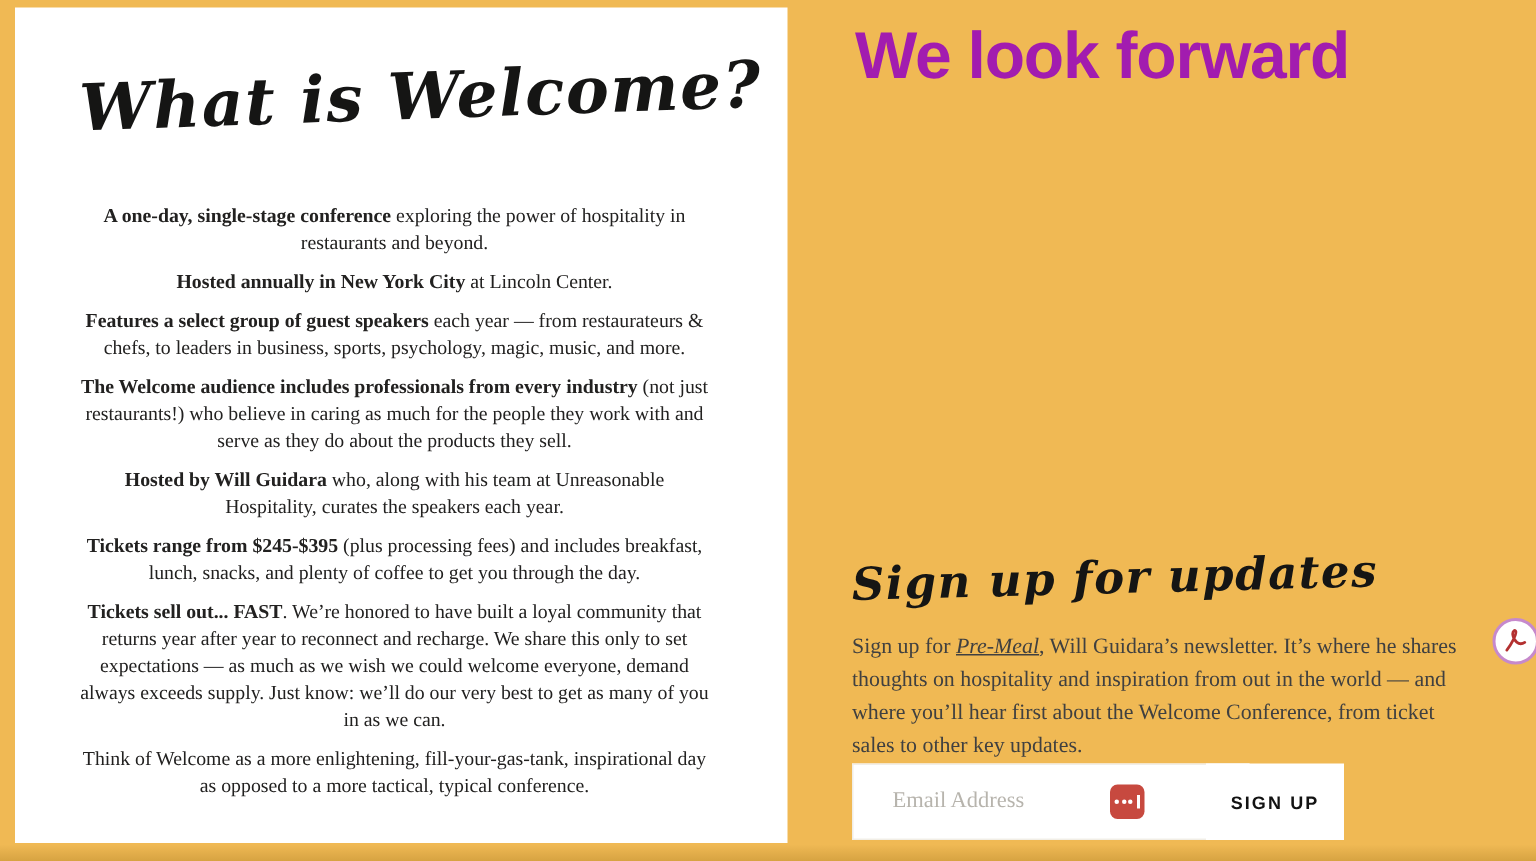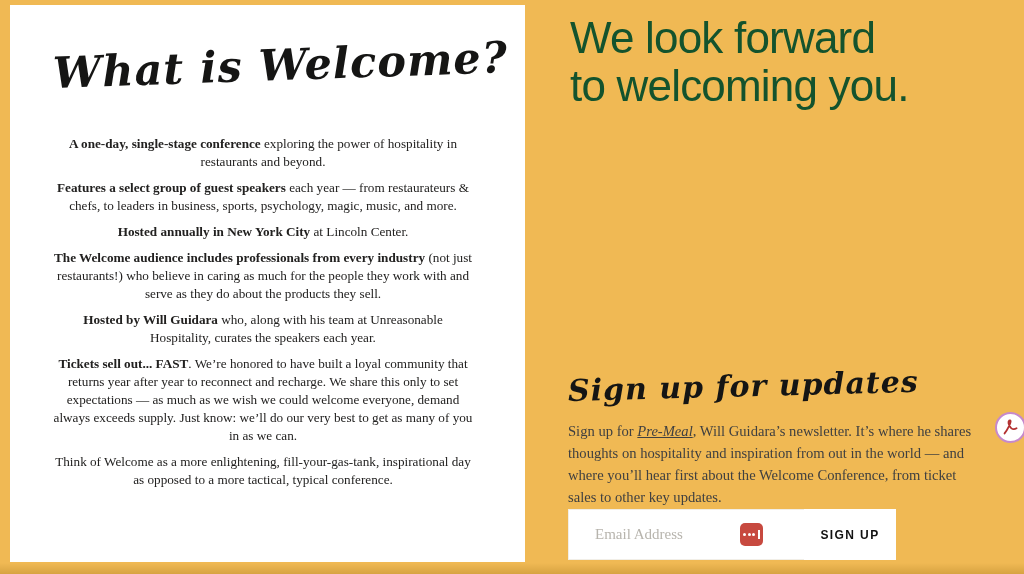--- a/index.html
+++ b/index.html
@@ -44,25 +44,25 @@
     max-width: 424px;
     text-align: center;
   }
   .para b { font-weight: bold; }
 
   
   .hero-title {
     position: absolute;
     left: 570px; top: 14px;
     font-family: "Liberation Sans", sans-serif;
-    font-weight: normal;
+    font-weight: bold;
     font-size: 44px;
     line-height: 48px;
     letter-spacing: -0.8px;
-    color: #14532d;
+    color: #a21caf;
   }
   .signup-heading {
     position: absolute;
     left: 568px; top: 348px;
     font-size: 30px;
     letter-spacing: 1px;
     transform: rotate(-1.5deg);
     transform-origin: left center;
     white-space: nowrap;
   }
@@ -154,31 +154,31 @@
 </style>
 </head>
 <body>
 
 <div class="page">
 
   <div class="panel">
     <h1 class="script panel-heading">What is Welcome?</h1>
 
     <p class="para"><b>A one-day, single-stage conference</b><span> exploring the power of hospitality in restaurants and beyond.</span></p>
+    <p class="para"><b>Hosted annually in New York City</b><span> at Lincoln Center.</span></p>
     <p class="para"><b>Features a select group of guest speakers</b><span> each year — from restaurateurs &amp; chefs, to leaders in business, sports, psychology, magic, music, and more.</span></p>
-    <p class="para"><b>Hosted annually in New York City</b><span> at Lincoln Center.</span></p>
     <p class="para"><b>The Welcome audience includes professionals from every industry</b><span> (not just restaurants!) who believe in caring as much for the people they work with and serve as they do about the products they sell.</span></p>
     <p class="para"><b>Hosted by Will Guidara</b><span> who, along with his team at Unreasonable Hospitality, curates the speakers each year.</span></p>
+    <p class="para"><b>Tickets range from $245-$395</b><span> (plus processing fees) and includes breakfast, lunch, snacks, and plenty of coffee to get you through the day.</span></p>
     <p class="para"><b>Tickets sell out... FAST</b><span>. We’re honored to have built a loyal community that returns year after year to reconnect and recharge. We share this only to set expectations — as much as we wish we could welcome everyone, demand always exceeds supply. Just know: we’ll do our very best to get as many of you in as we can.</span></p>
     <p class="para"><b></b><span>Think of Welcome as a more enlightening, fill-your-gas-tank, inspirational day as opposed to a more tactical, typical conference.</span></p>
   </div>
 
   <div class="hero-title">
     <div>We look forward</div>
-    <div>to welcoming you.</div>
   </div>
 
   <h2 class="script signup-heading">Sign up for updates</h2>
 
   <p class="newsletter"><span>Sign up for </span><a class="premeal-link">Pre-Meal</a><span>, Will Guidara’s newsletter. It’s where he shares thoughts on hospitality and inspiration from out in the world — and where you’ll hear first about the Welcome Conference, from ticket sales to other key updates.</span></p>
 
   <input class="email-input" type="text" placeholder="Email Address" style="">
 
   <button class="autofill-btn" title="">
     <span class="dot"></span>

